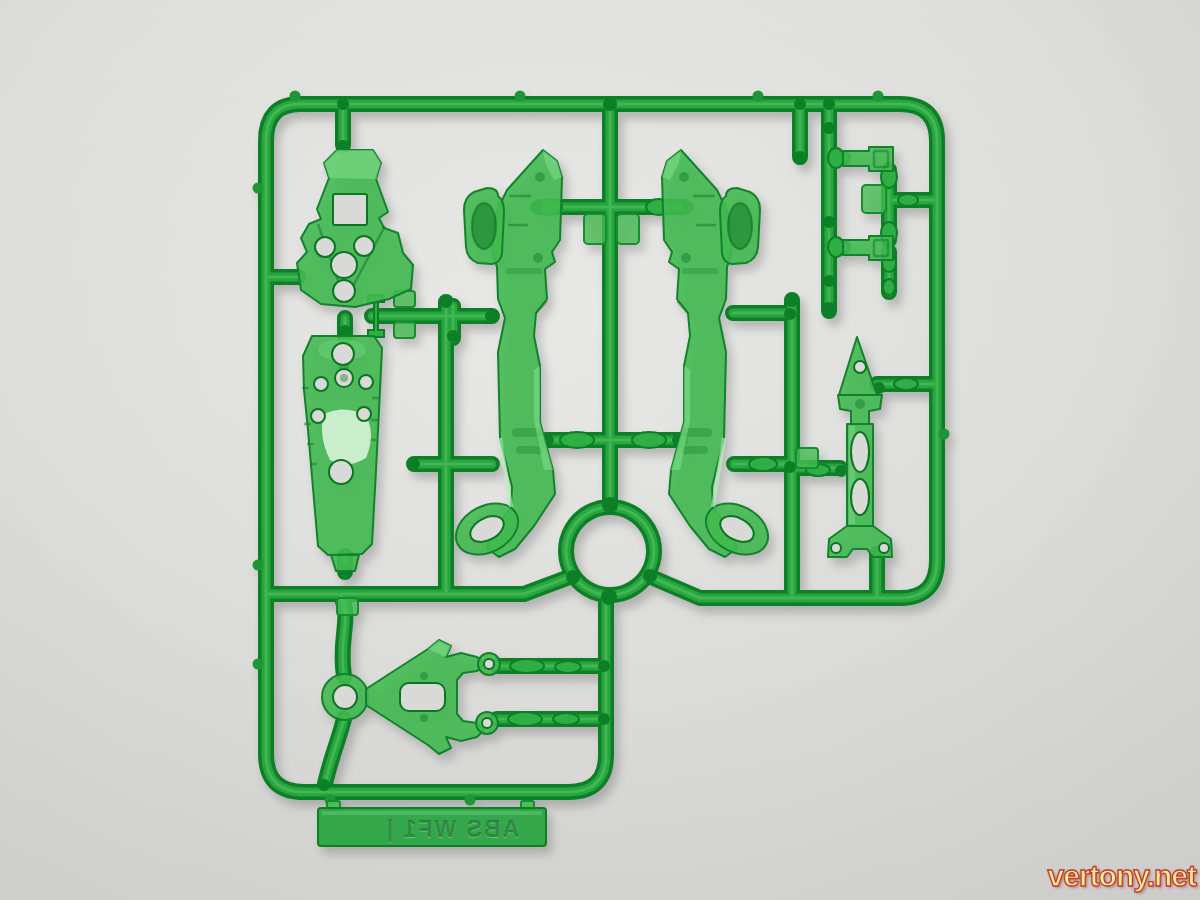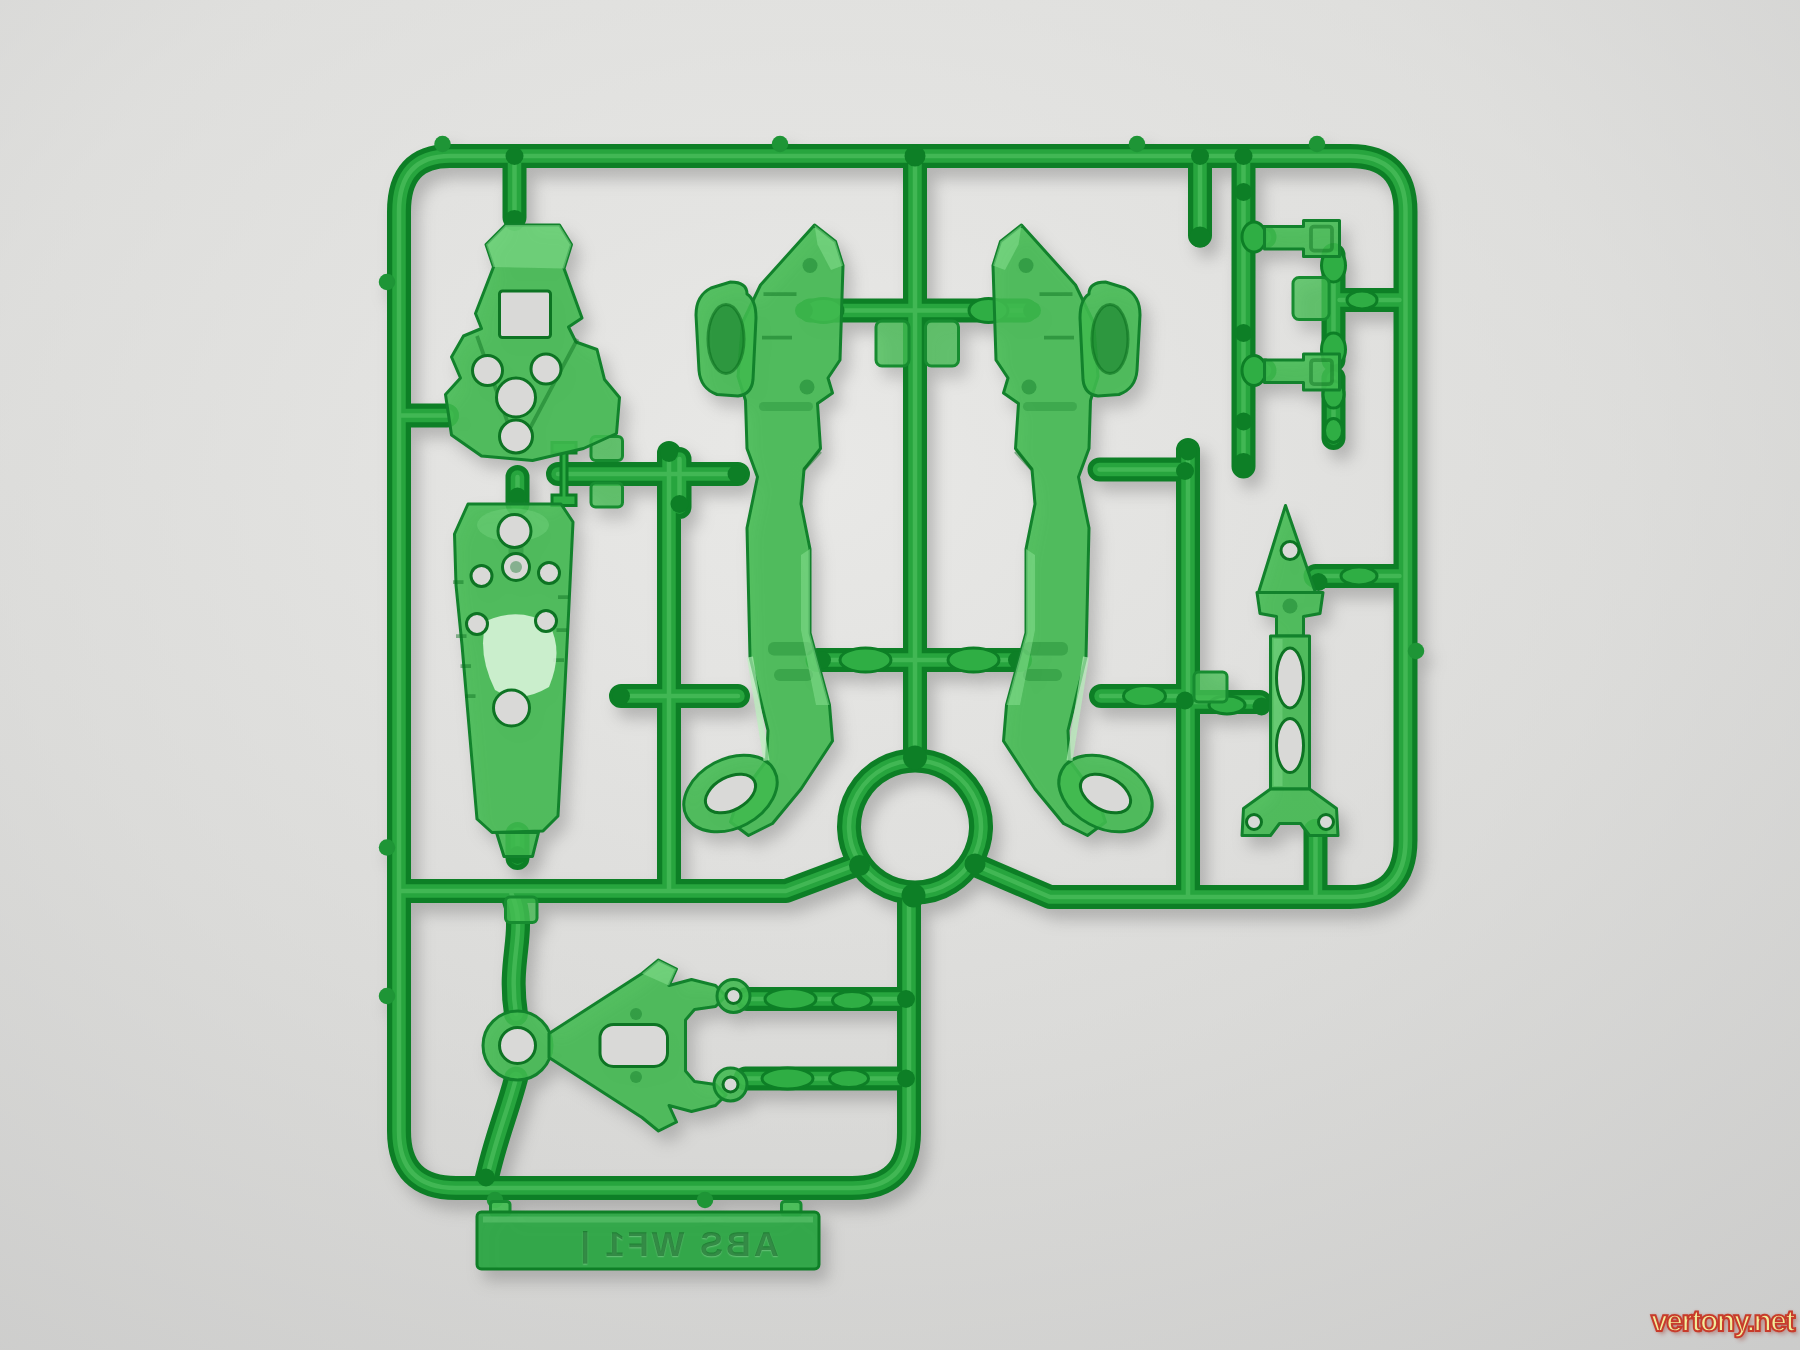--- a/index.html
+++ b/index.html
@@ -25,21 +25,21 @@
   .nub2{fill:#1e9536;}
   .pline{stroke:#0a6e1f;stroke-width:2.5;opacity:.45;fill:none;}
   .tabtext{
     position:absolute;left:318px;top:814px;width:228px;height:30px;line-height:30px;
     transform:scaleX(-1);text-align:center;padding-right:40px;box-sizing:border-box;
     font-weight:bold;font-size:23px;letter-spacing:2px;
     color:rgba(6,88,24,.52);text-shadow:0 1px 1px rgba(200,245,205,.35);
   }
   .watermark{
     position:absolute;right:4px;bottom:7px;
-    font-weight:bold;font-size:20px;letter-spacing:-1px;
+    font-weight:bold;font-size:30px;letter-spacing:-1px;
     color:#f1ee9b;-webkit-text-stroke:1.3px #c73b2b;
     text-shadow:0 0 2px rgba(190,50,35,.8),2px 2px 3px rgba(150,40,30,.4);
   }
 </style>
 </head>
 <body>
 
 <div class="stage">
 
   <svg class="sprue" width="1200" height="900" viewBox="0 0 1200 900">

